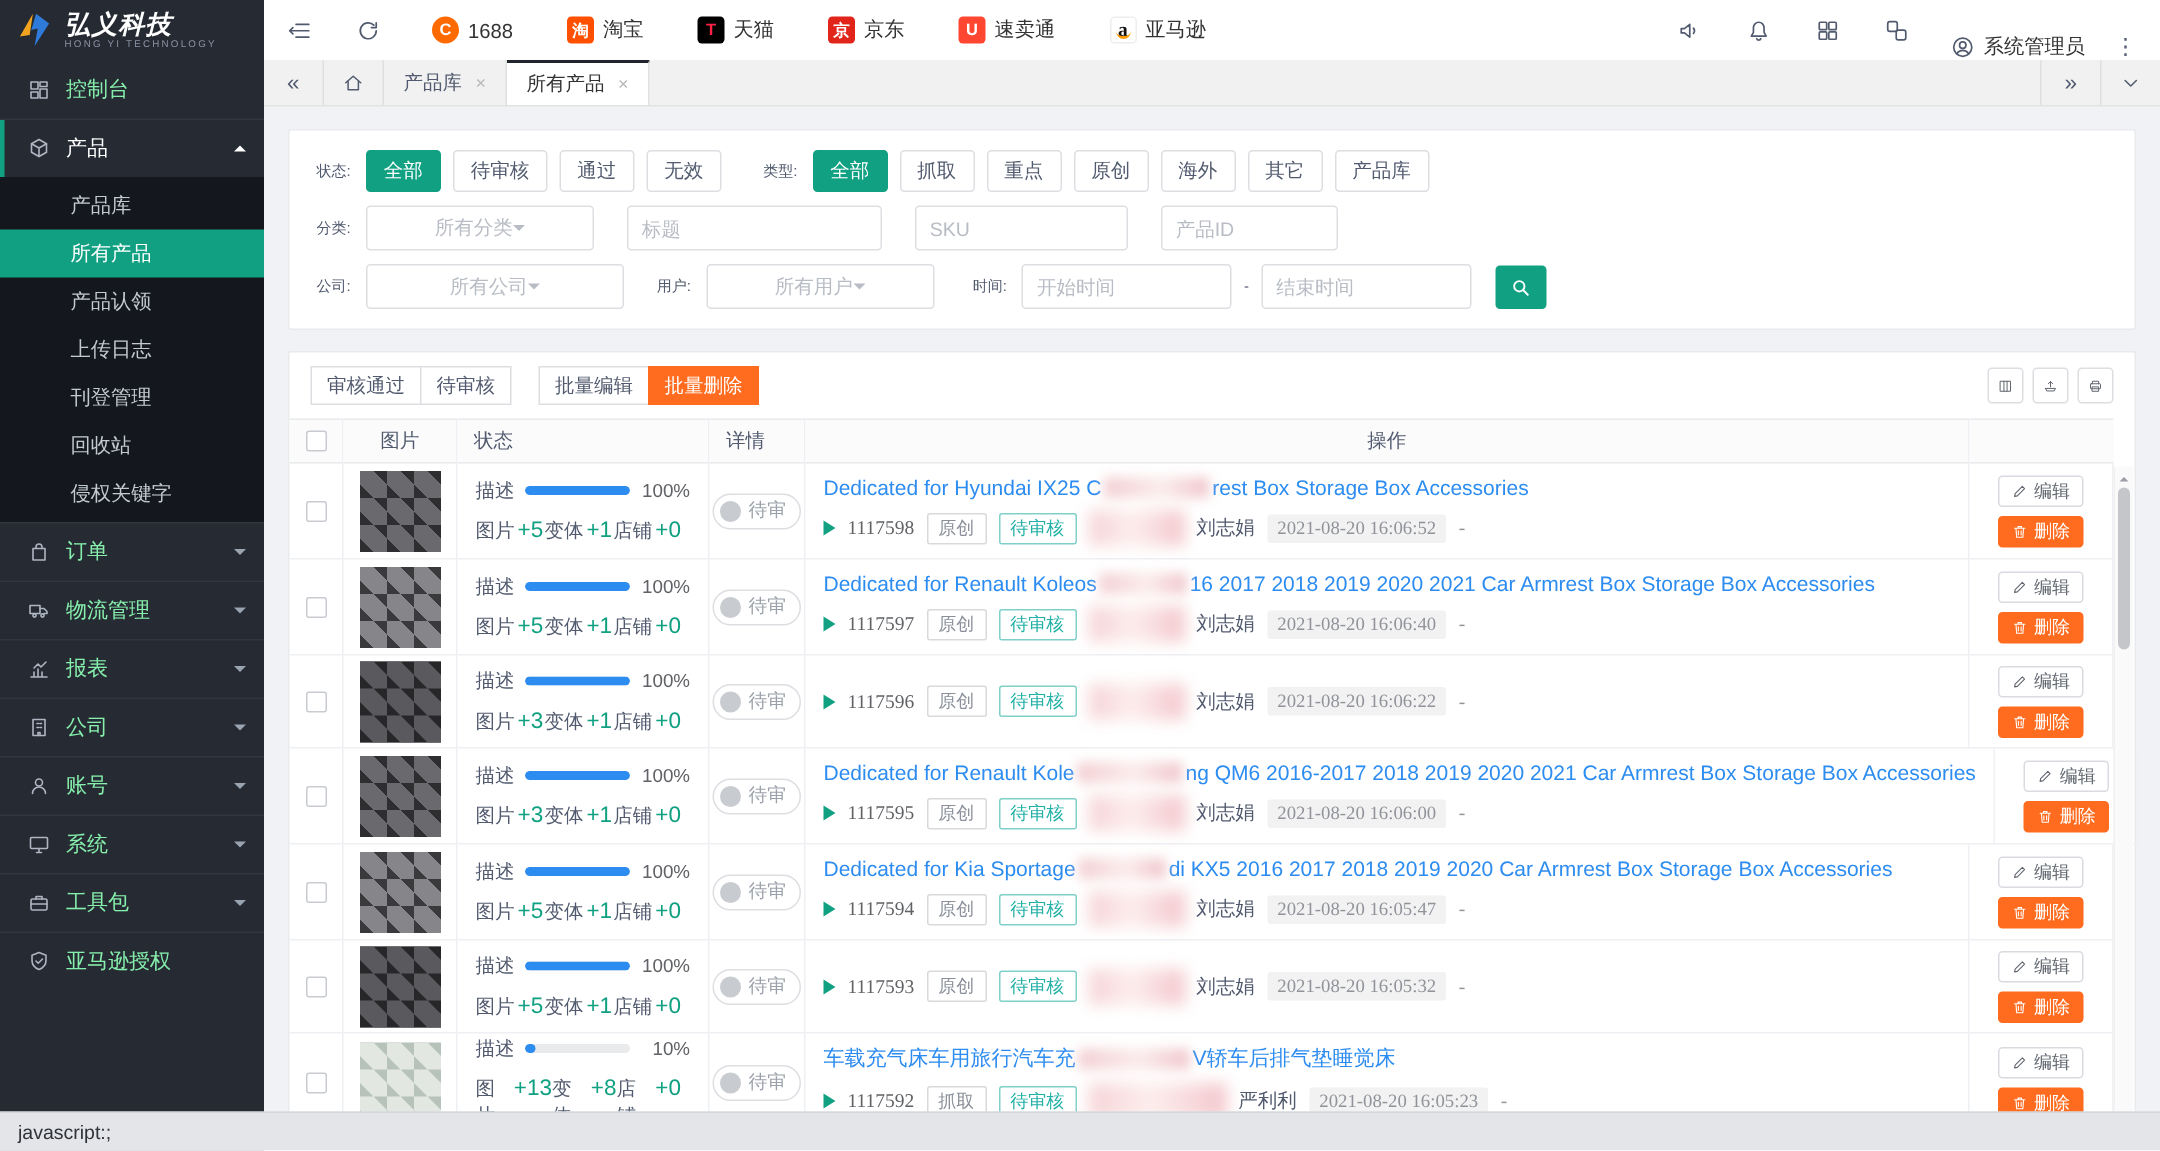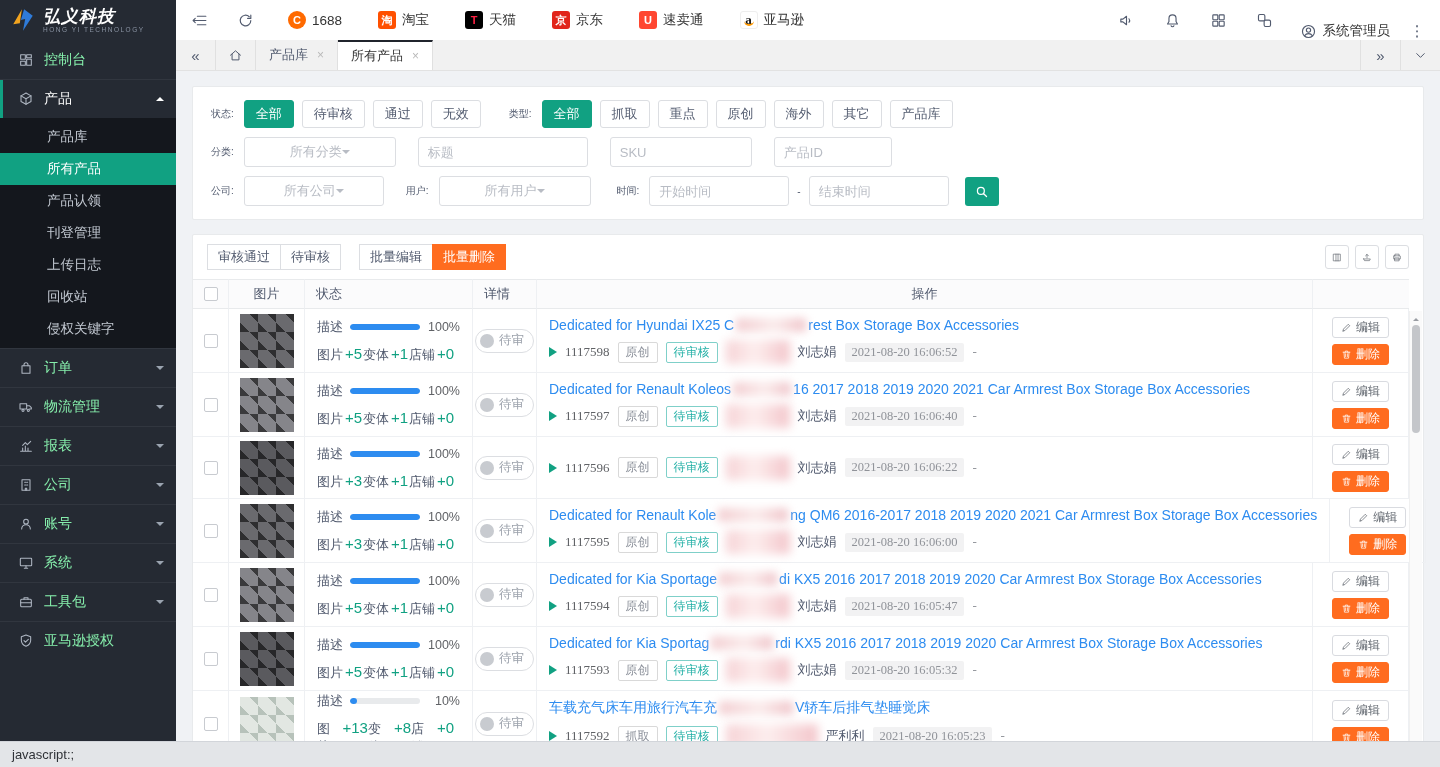--- a/index.html
+++ b/index.html
@@ -185,22 +185,22 @@
               <path d="M12 11.5L19.5 7.3M12 11.5L4.5 7.3M12 11.5V20"></path>
             </svg>
           </span>
           <span class="side-label">产品</span>
           <span class="caret-up"></span>
         </div>
         <div class="submenu">
           <div class="sub-item">产品库</div>
           <div class="sub-item active">所有产品</div>
           <div class="sub-item">产品认领</div>
+          <div class="sub-item">上传日志</div>
           <div class="sub-item">刊登管理</div>
-          <div class="sub-item">上传日志</div>
           <div class="sub-item">回收站</div>
           <div class="sub-item">侵权关键字</div>
         </div>
         <div class="side-item">
           <span class="ico">
             <svg viewBox="0 0 24 24" fill="none" stroke="currentColor" stroke-width="1.6" stroke-linecap="round" stroke-linejoin="round">
               <path d="M6 8.5h12V20H6z"></path>
               <path d="M9 8.5V7a3 3 0 0 1 6 0v1.5"></path>
             </svg>
           </span>
@@ -435,21 +435,21 @@
           <div class="sel" style="width:152px;margin-right:22px;">
             <span class="ph">所有分类</span>
             <span class="sel-caret"></span>
           </div>
           <input class="inp" style="width: 170px; margin-right: 22px;" placeholder="标题">
           <input class="inp" style="width: 142px; margin-right: 22px;" placeholder="SKU">
           <input class="inp" style="width: 118px;" placeholder="产品ID">
         </div>
         <div class="frow">
           <span class="flabel">公司:</span>
-          <div class="sel" style="width:140px;margin-right:22px;">
+          <div class="sel" style="width:172px;margin-right:22px;">
             <span class="ph">所有公司</span>
             <span class="sel-caret"></span>
           </div>
           <span class="flabel">用户:</span>
           <div class="sel" style="width:152px;margin-right:26px;">
             <span class="ph">所有用户</span>
             <span class="sel-caret"></span>
           </div>
           <span class="flabel">时间:</span>
           <input class="inp" style="width: 140px;" placeholder="开始时间">
@@ -907,25 +907,20 @@
                   </span>
                 </div>
               </div>
               <div class="c">
                 <span class="pill">
                   <span class="dot"></span>
                   <span>待审</span>
                 </span>
               </div>
               <div class="c detail">
-                <a class="d-title">
-                  <span>Dedicated for Kia Sportag</span>
-                  <span class="tblur" style="width: 62px;"></span>
-                  <span>rdi KX5 2016 2017 2018 2019 2020 Car Armrest Box Storage Box Accessories</span>
-                </a>
                 <div class="d-line2">
                   <span class="play"></span>
                   <span class="pid">1117593</span>
                   <span class="tag">原创</span>
                   <span class="tag teal">待审核</span>
                   <span class="nblur" style="width: 64px;"></span>
                   <span class="uname">刘志娟</span>
                   <span class="time-chip">2021-08-20 16:05:32</span>
                   <span class="tail">-</span>
                 </div>

